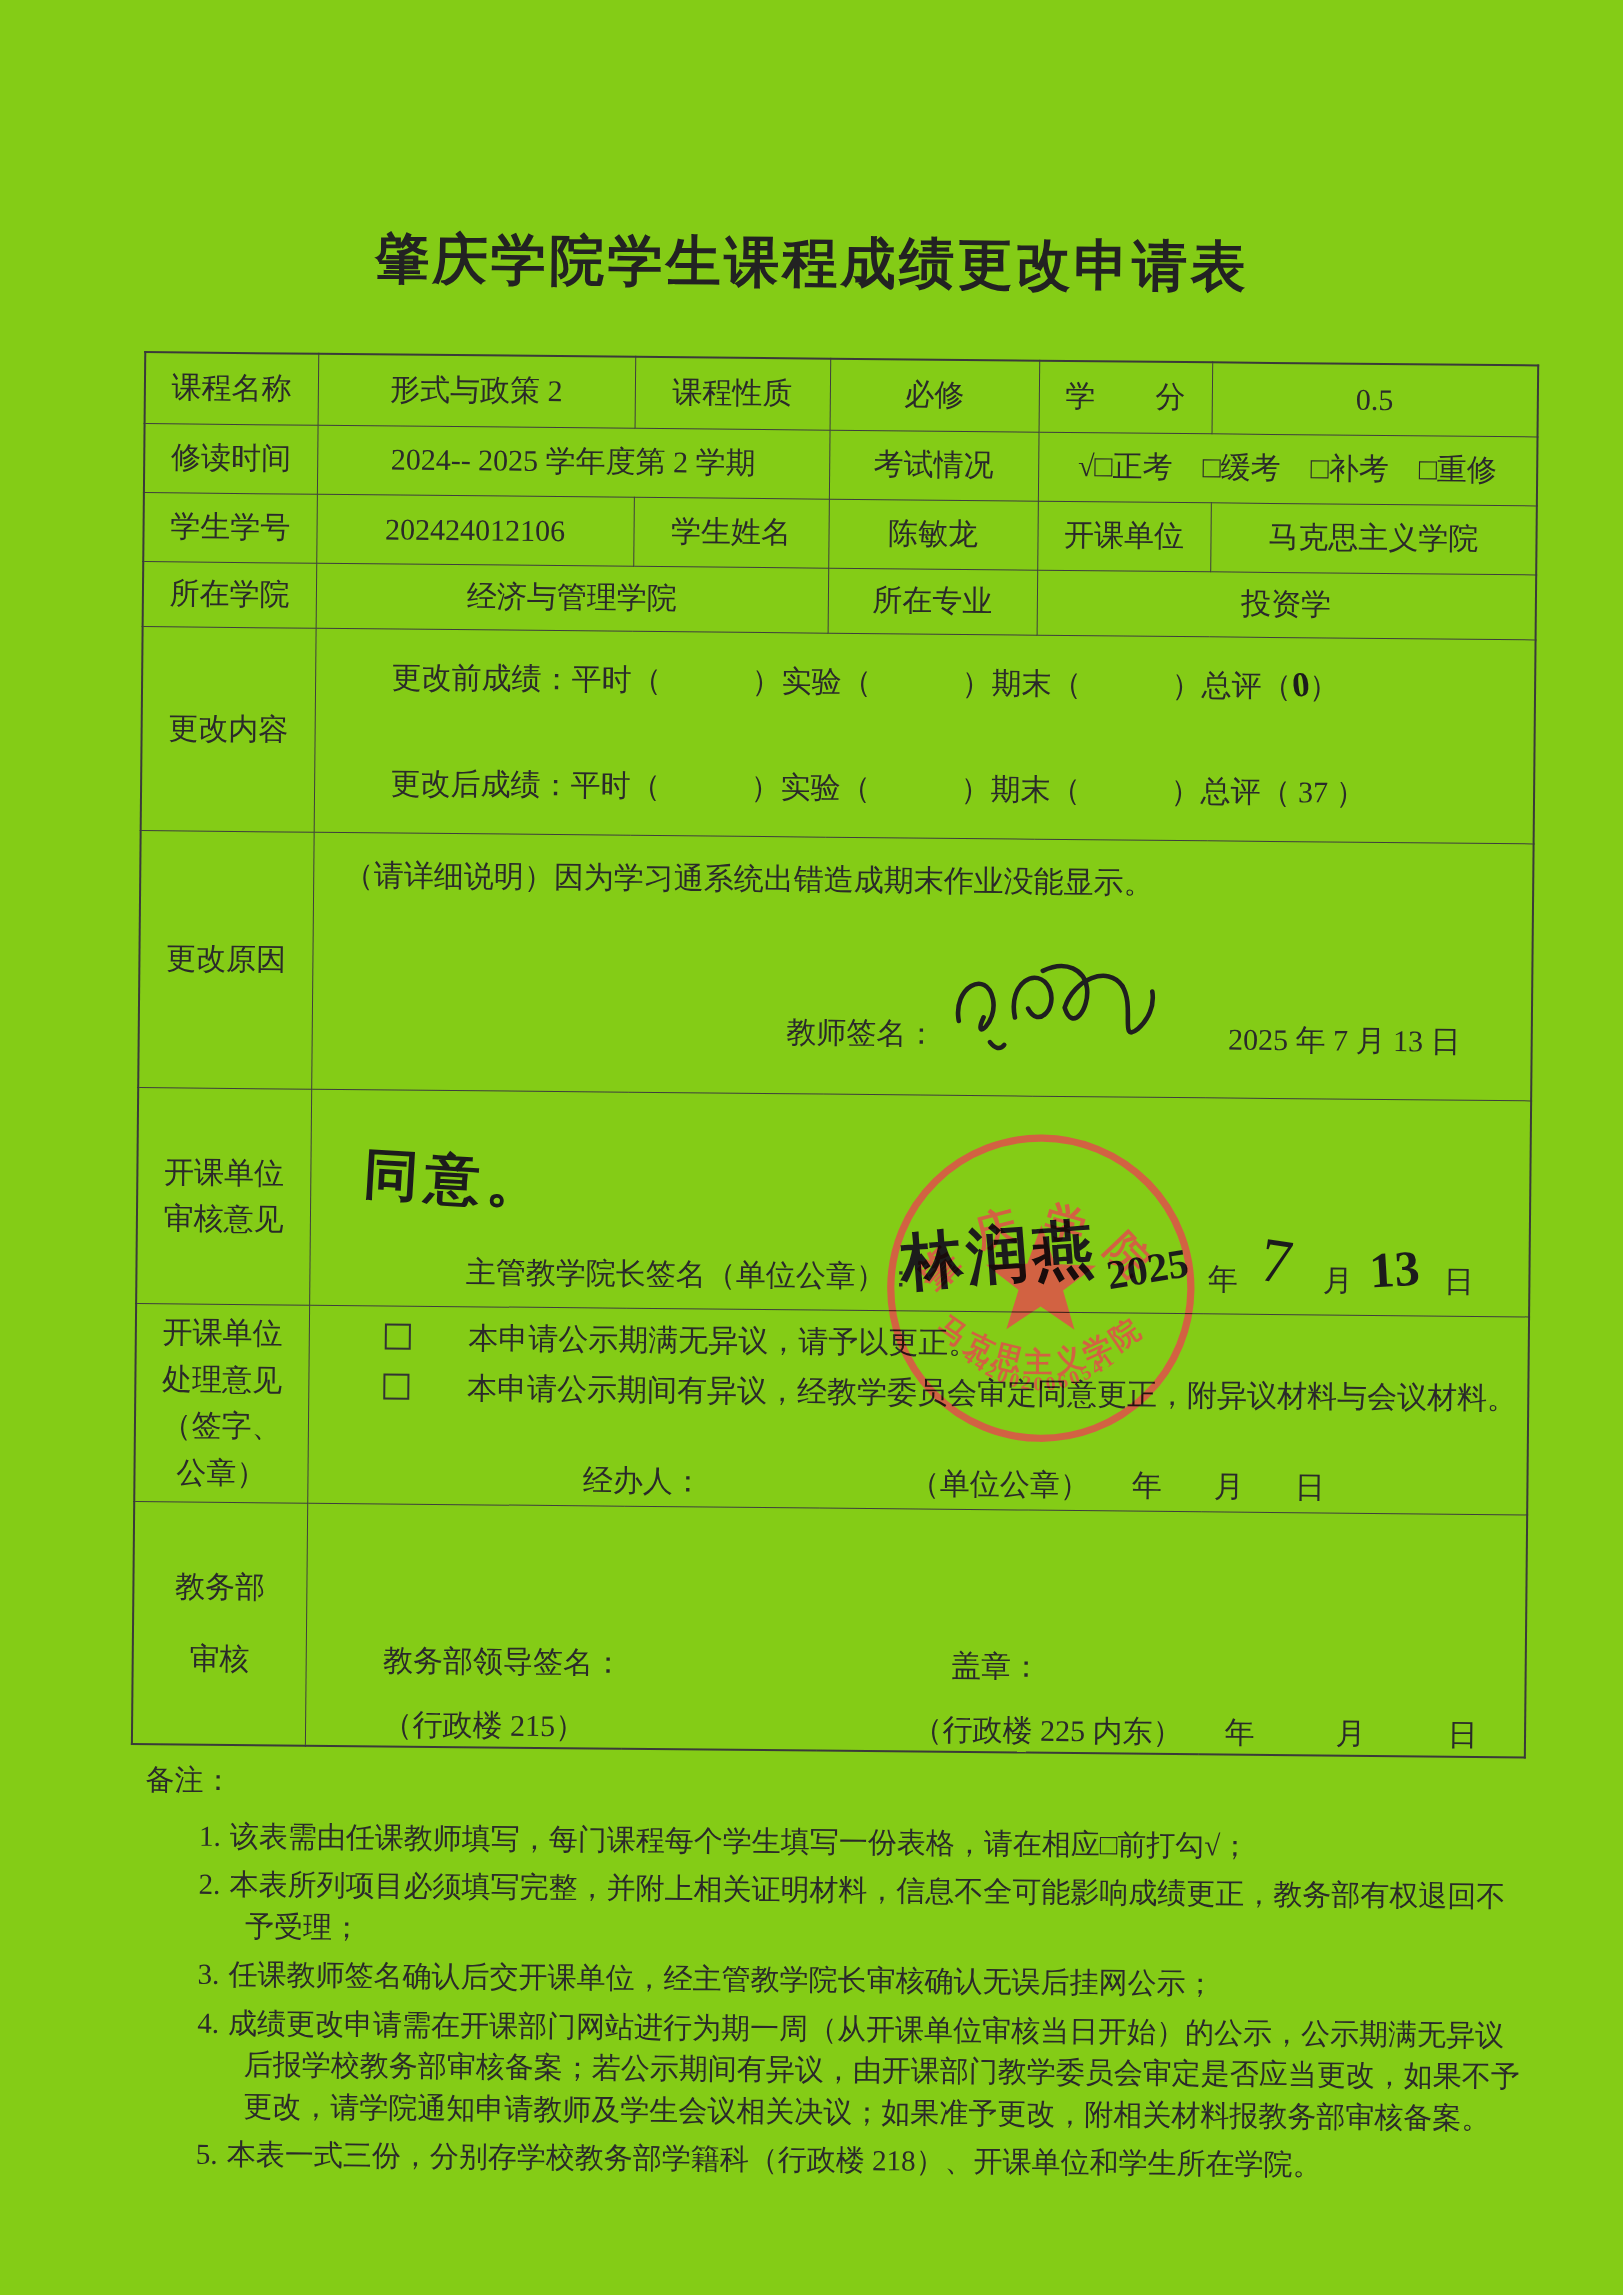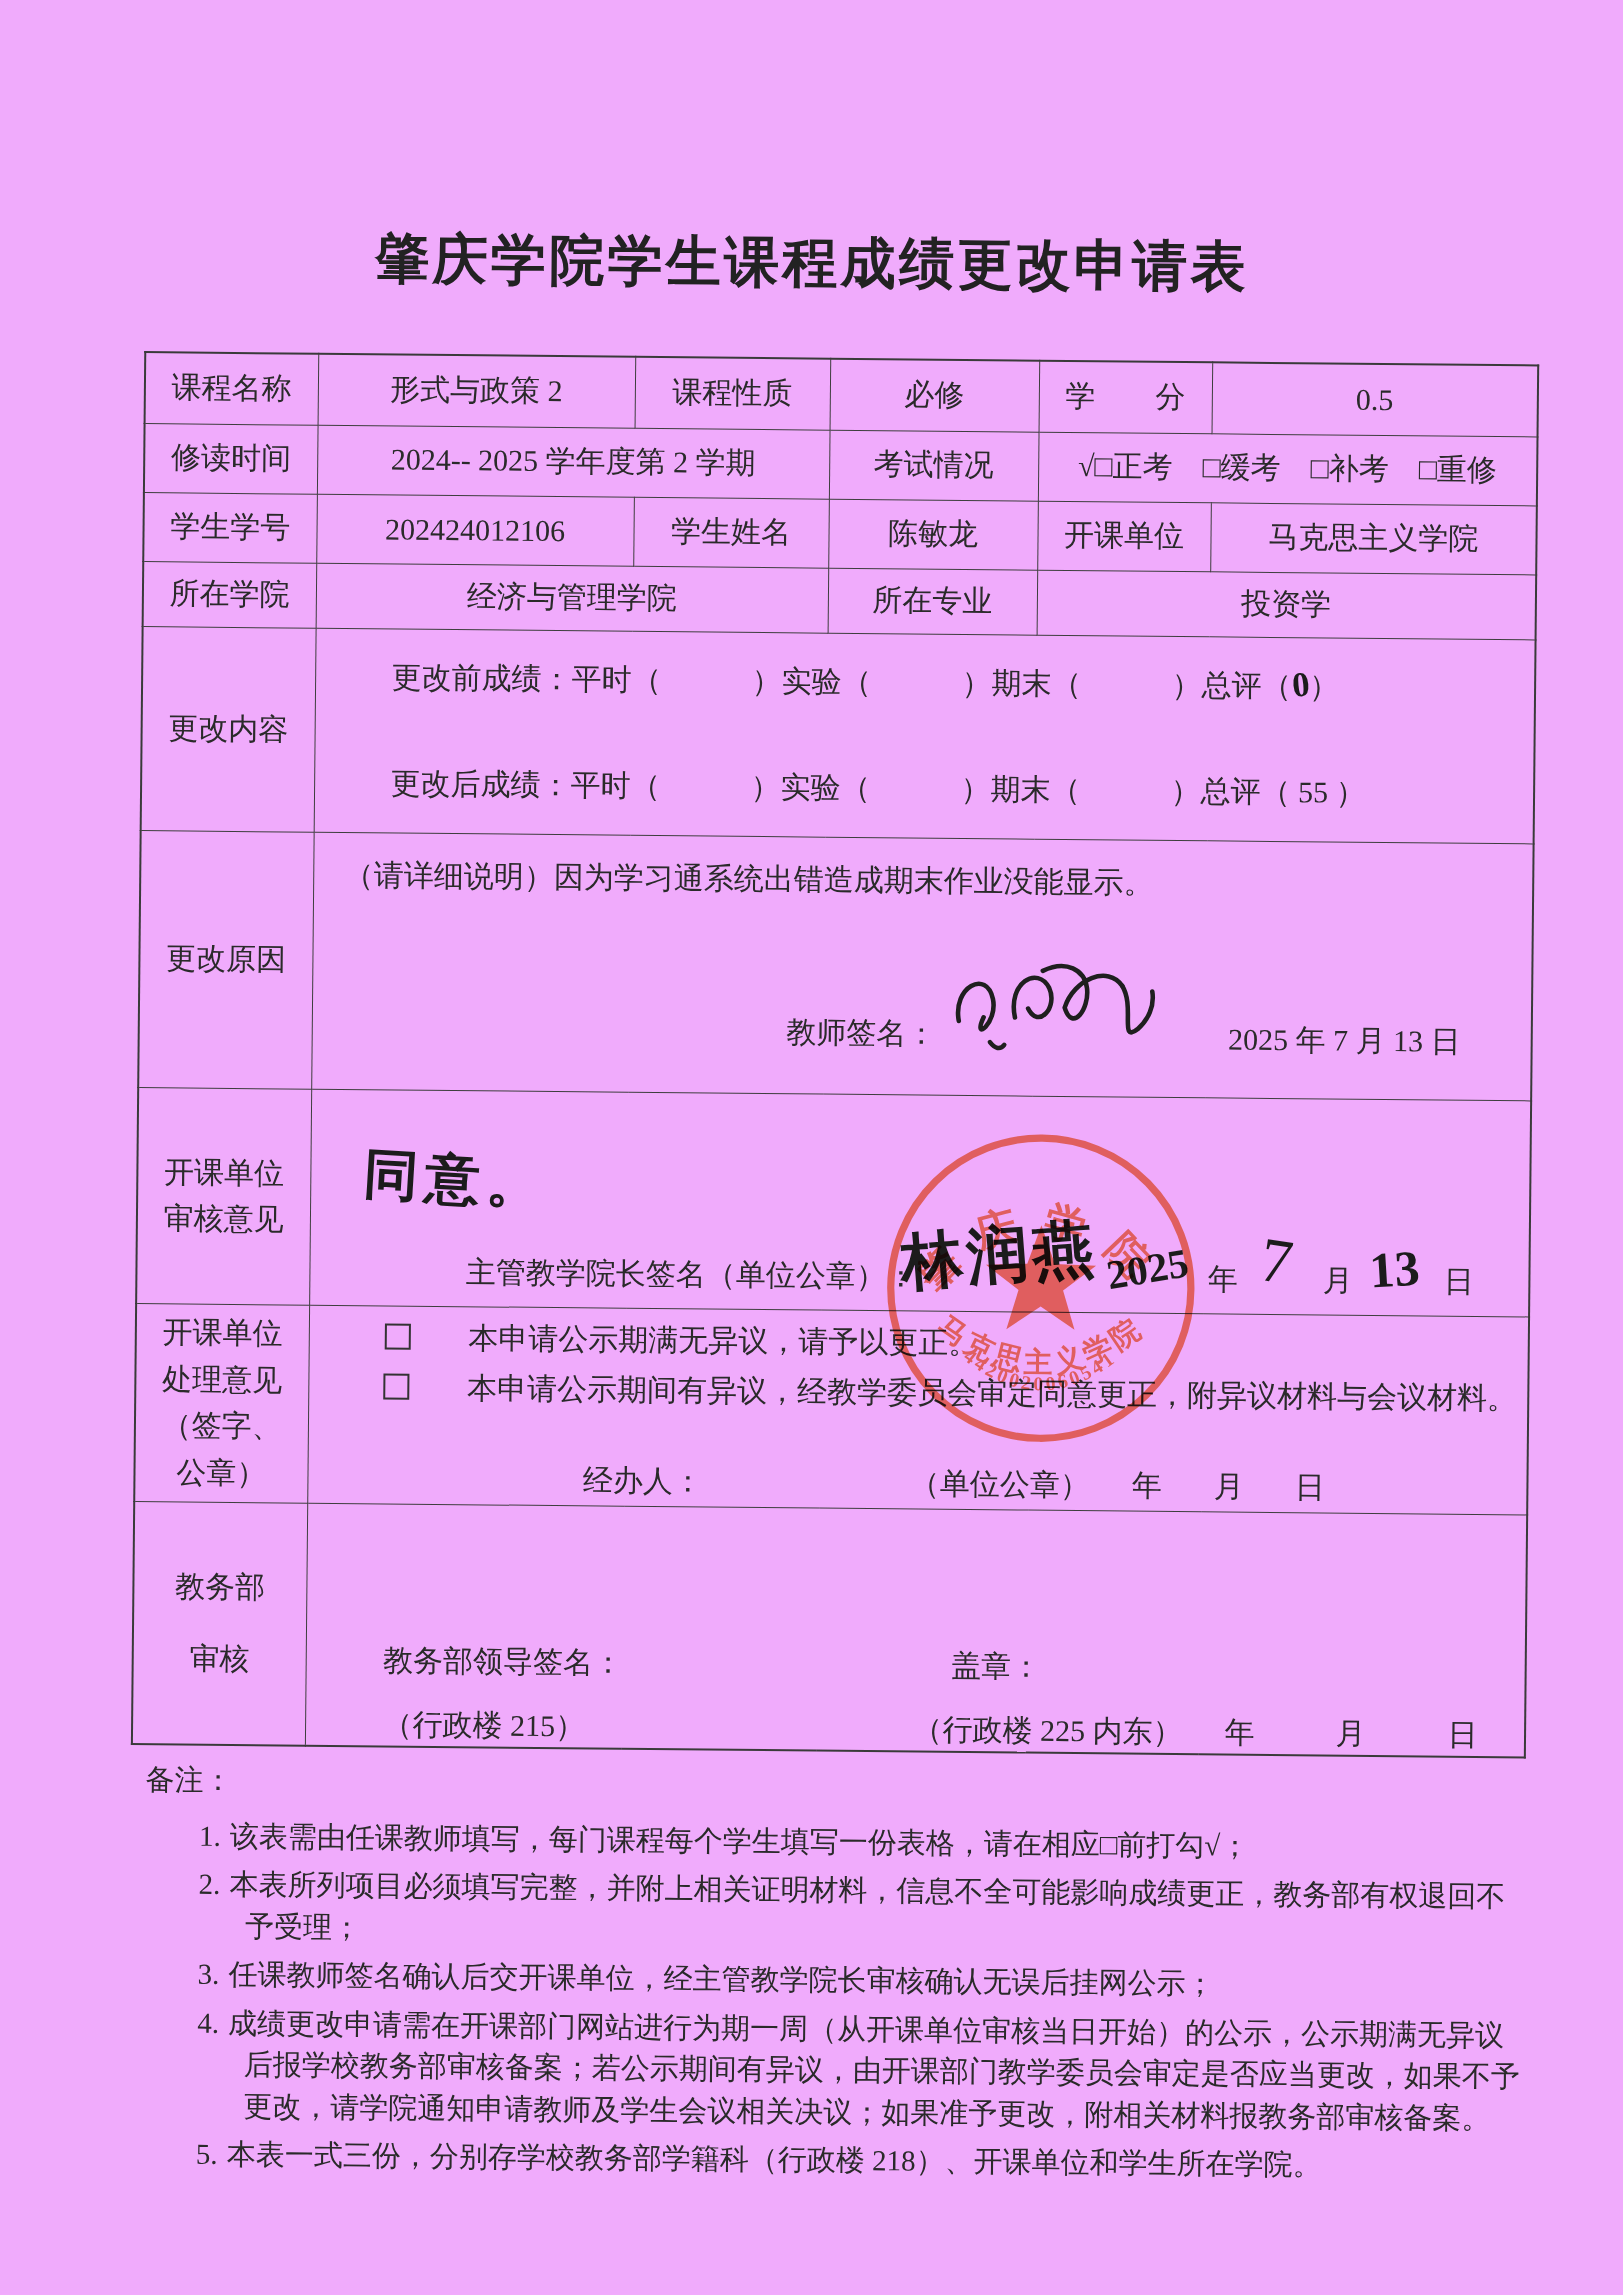--- a/index.html
+++ b/index.html
@@ -1,17 +1,17 @@
 <!DOCTYPE html>
 <html style="font-size:10.5px"><head>
 <meta charset="utf-8">
 <style>
   html,body { margin:0; padding:0; background:#ffffff; }
   .page {
-    position:relative; width:1623px; height:2295px; background:#f0abfc;
+    position:relative; width:1623px; height:2295px; background:#84cc16;
     overflow:hidden; color:#262626;
     font-family:"Liberation Serif","DejaVu Serif",serif;
   }
   .sheet { position:absolute; inset:0; transform:rotate(0.55deg); transform-origin:137px 275px; }
   .title {
     position:absolute; top:220px; left:0; width:100%;
     text-align:center; font-size:55px; font-weight:700; letter-spacing:3.3px; color:#222;
   }
   table.form { position:absolute; left:145px; top:351px; width:1393px;
     border-collapse:collapse; table-layout:fixed; border:2.6px solid #3a3a3a; }
@@ -121,21 +121,21 @@
         <td colspan="2">投资学</td>
       </tr>
 
       <tr style="height:204px">
         <td class="lab">更改内容</td>
         <td colspan="5" class="chg-cell">
           <div class="chg-line1">
             <span>更改前成绩：平时（　　　）实验（　　　）期末（　　　）总评（</span><span class="hand hand-zero">0</span><span>）</span>
           </div>
           <div class="chg-line2">
-            <span>更改后成绩：平时（　　　）实验（　　　）期末（　　　）总评（ </span><span>55</span><span> ）</span>
+            <span>更改后成绩：平时（　　　）实验（　　　）期末（　　　）总评（ </span><span>37</span><span> ）</span>
           </div>
         </td>
       </tr>
 
       <tr style="height:257px">
         <td class="lab">更改原因</td>
         <td colspan="5" class="reason-cell rel">
           <div class="reason-detail">（请详细说明）因为学习通系统出错造成期末作业没能显示。</div>
           <span class="t-sign-label">教师签名：</span>
           <svg class="t-scribble" width="223" height="124" viewBox="0 0 340 190">

